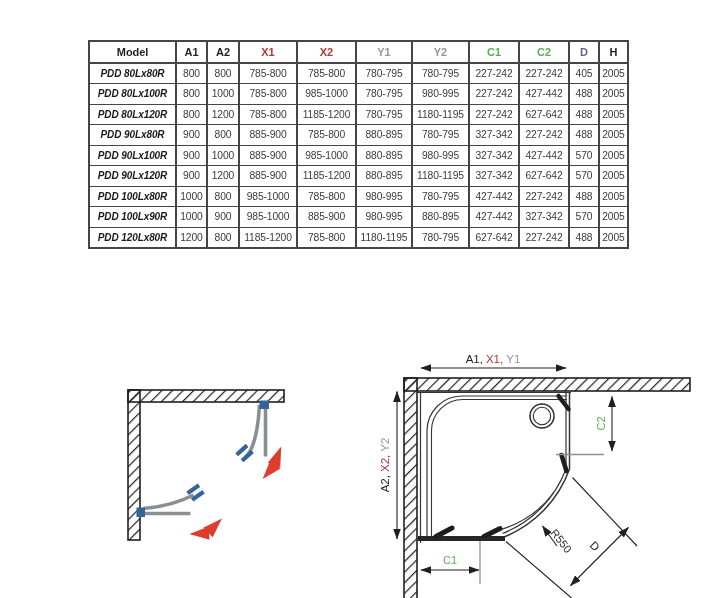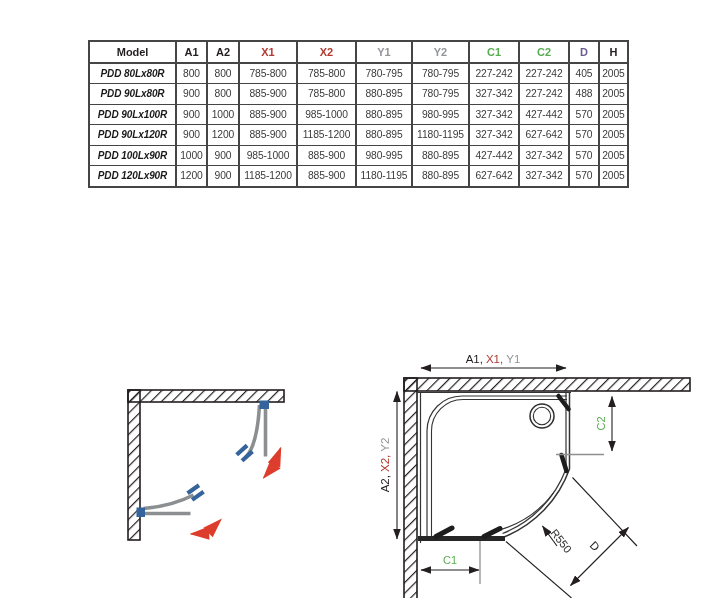--- a/index.html
+++ b/index.html
@@ -60,20 +60,46 @@
             <td>785-800</td>
             <td>785-800</td>
             <td>780-795</td>
             <td>780-795</td>
             <td>227-242</td>
             <td>227-242</td>
             <td>405</td>
             <td>2005</td>
           </tr>
           <tr>
+            <td class="model">PDD 80Lx100R</td>
+            <td>800</td>
+            <td>1000</td>
+            <td>785-800</td>
+            <td>985-1000</td>
+            <td>780-795</td>
+            <td>980-995</td>
+            <td>227-242</td>
+            <td>427-442</td>
+            <td>488</td>
+            <td>2005</td>
+          </tr>
+          <tr>
+            <td class="model">PDD 80Lx120R</td>
+            <td>800</td>
+            <td>1200</td>
+            <td>785-800</td>
+            <td>1185-1200</td>
+            <td>780-795</td>
+            <td>1180-1195</td>
+            <td>227-242</td>
+            <td>627-642</td>
+            <td>488</td>
+            <td>2005</td>
+          </tr>
+          <tr>
             <td class="model">PDD 90Lx80R</td>
             <td>900</td>
             <td>800</td>
             <td>885-900</td>
             <td>785-800</td>
             <td>880-895</td>
             <td>780-795</td>
             <td>327-342</td>
             <td>227-242</td>
             <td>488</td>
@@ -99,43 +125,56 @@
             <td>885-900</td>
             <td>1185-1200</td>
             <td>880-895</td>
             <td>1180-1195</td>
             <td>327-342</td>
             <td>627-642</td>
             <td>570</td>
             <td>2005</td>
           </tr>
           <tr>
+            <td class="model">PDD 100Lx80R</td>
+            <td>1000</td>
+            <td>800</td>
+            <td>985-1000</td>
+            <td>785-800</td>
+            <td>980-995</td>
+            <td>780-795</td>
+            <td>427-442</td>
+            <td>227-242</td>
+            <td>488</td>
+            <td>2005</td>
+          </tr>
+          <tr>
             <td class="model">PDD 100Lx90R</td>
             <td>1000</td>
             <td>900</td>
             <td>985-1000</td>
             <td>885-900</td>
             <td>980-995</td>
             <td>880-895</td>
             <td>427-442</td>
             <td>327-342</td>
             <td>570</td>
             <td>2005</td>
           </tr>
           <tr>
-            <td class="model">PDD 120Lx90R</td>
+            <td class="model">PDD 120Lx80R</td>
             <td>1200</td>
-            <td>900</td>
+            <td>800</td>
             <td>1185-1200</td>
-            <td>885-900</td>
+            <td>785-800</td>
             <td>1180-1195</td>
-            <td>880-895</td>
+            <td>780-795</td>
             <td>627-642</td>
-            <td>327-342</td>
-            <td>570</td>
+            <td>227-242</td>
+            <td>488</td>
             <td>2005</td>
           </tr>
         </tbody>
       </table>
   </div>
 
   <svg class="diag" style="left:110px;top:385px" width="220" height="213" viewBox="110 385 220 213">
     <defs>
       <pattern id="hatchL" patternUnits="userSpaceOnUse" width="7.5" height="7.5" patternTransform="rotate(45)">
         <line x1="0" y1="0" x2="0" y2="7.5" stroke="#231f20" stroke-width="2.4"></line>

